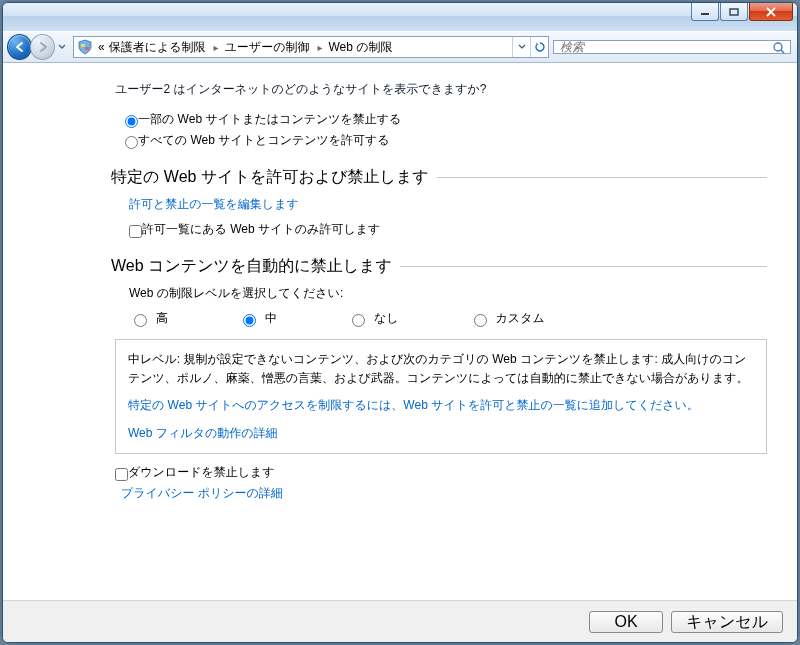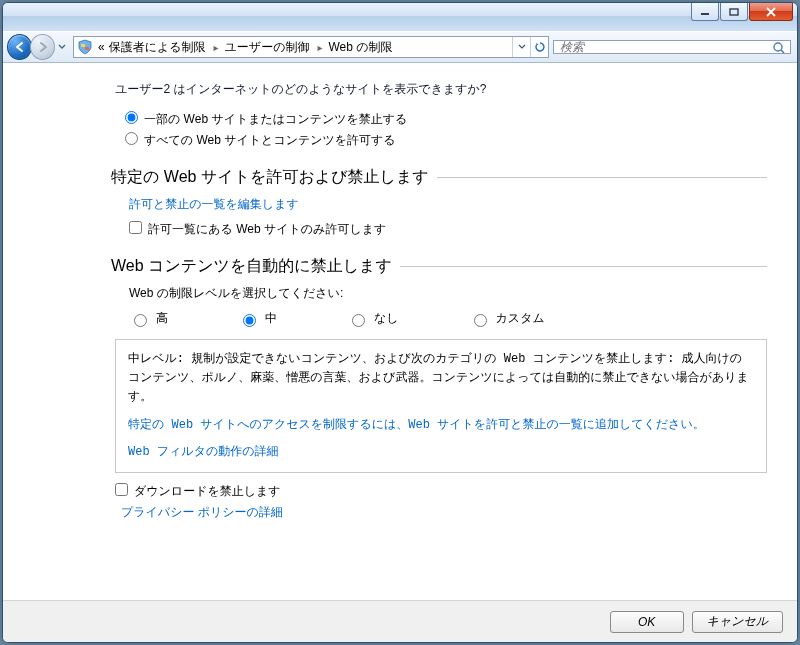--- a/index.html
+++ b/index.html
@@ -153,23 +153,22 @@
     text-decoration: none;
     cursor: pointer;
   }
   .heading-q {
     color: #0f172a;
     font-size: 12px;
     margin-bottom: 13px;
   }
   .radio-row, .check-row {
     display: flex;
-    align-items: flex-start;
+    align-items: flex-end;
     margin: 4px 0 4px 10px;
-    gap: 6px;
   }
   .radio-row input, .check-row input { margin: 0; }
   .group-title {
     display: flex;
     align-items: center;
     margin: 18px 0 8px -4px;
     font-size: 16px;
     color: #000;
   }
   .group-title .line {
@@ -184,42 +183,41 @@
     gap: 70px;
     margin: 8px 0 12px 14px;
   }
   .level-opt { display: flex; align-items: center; gap: 6px; }
   .descbox {
     border: 1px solid #c8c8c8;
     padding: 10px 12px;
     margin: 6px 0 10px 0;
     line-height: 1.6;
   }
-  .descbox p { margin: 0 0 8px 0; font-family: Liberation Mono, monospace; }
+  .descbox p { margin: 0 0 8px 0; }
   .footer {
     height: 42px;
     background: #f0f0f0;
     border-top: 1px solid #d4d4d4;
     display: flex;
     justify-content: flex-end;
     align-items: center;
     padding: 0 14px;
     gap: 8px;
   }
   .btn {
     min-width: 74px;
     height: 22px;
     background: linear-gradient(to bottom, #fdfdfd, #e8e8e8);
     border: 1px solid #8a8a8a;
     border-radius: 3px;
-    font-size: 12px;
+    font-size: 16px;
     font-family: inherit;
     padding: 0 14px;
     cursor: default;
-    font-style: italic;
   }
   .icon-shield {
     width: 16px; height: 16px;
   }
 </style>
 </head>
 <body>
 
 <div class="window">
 

